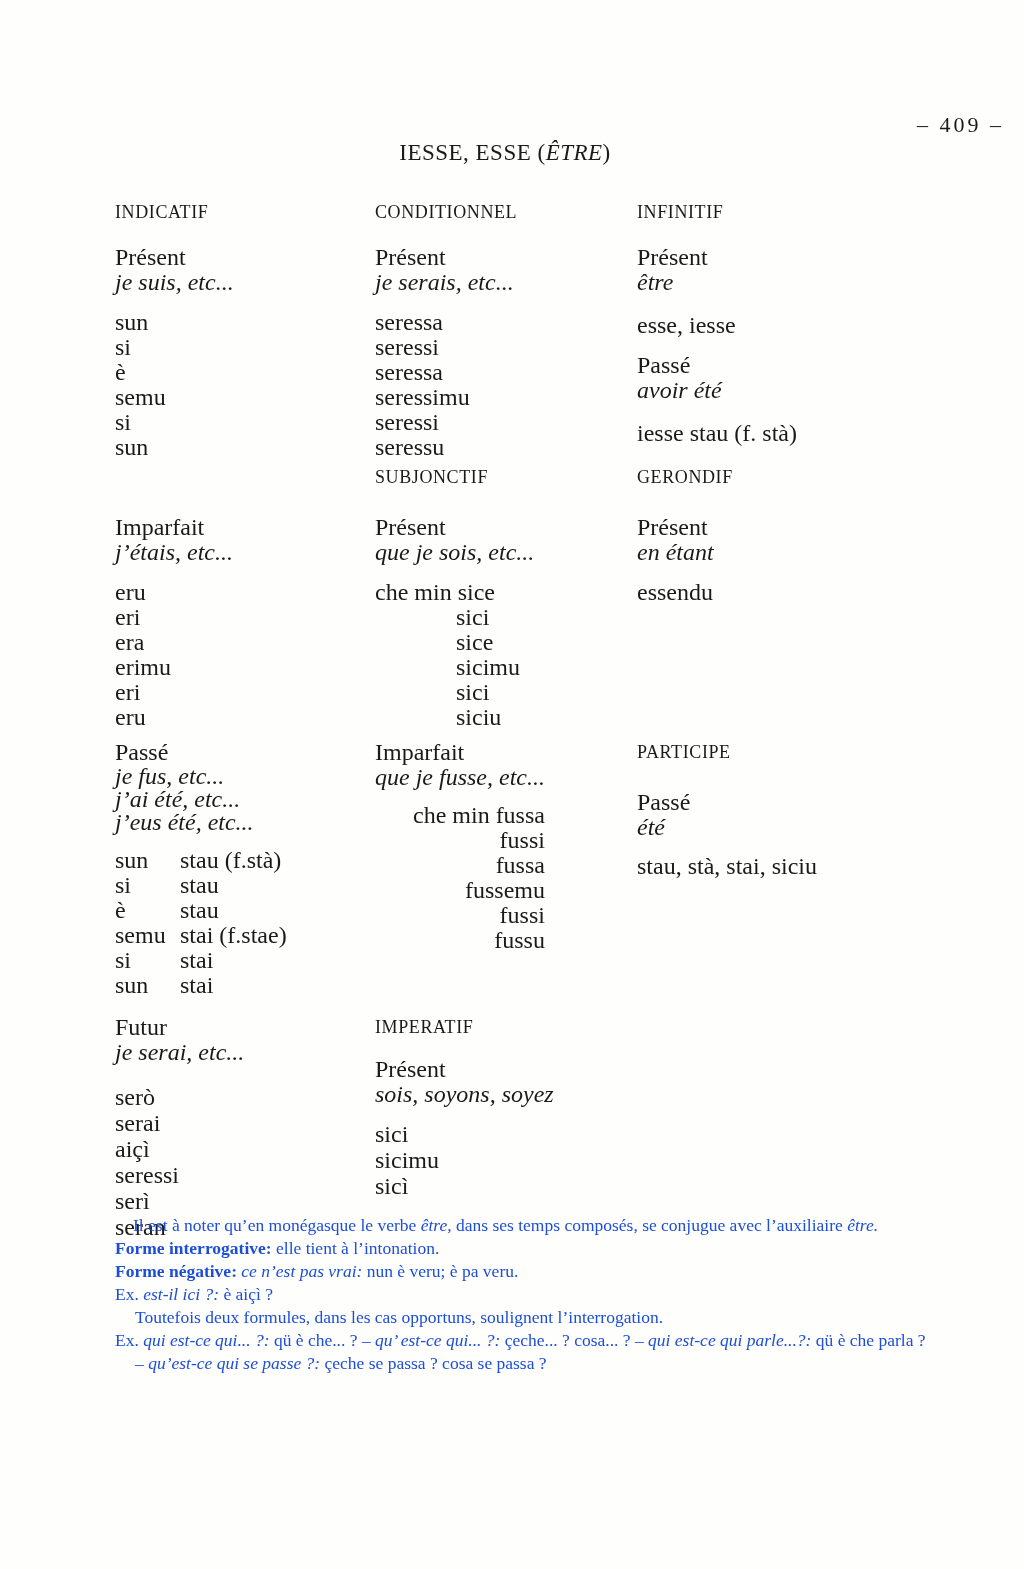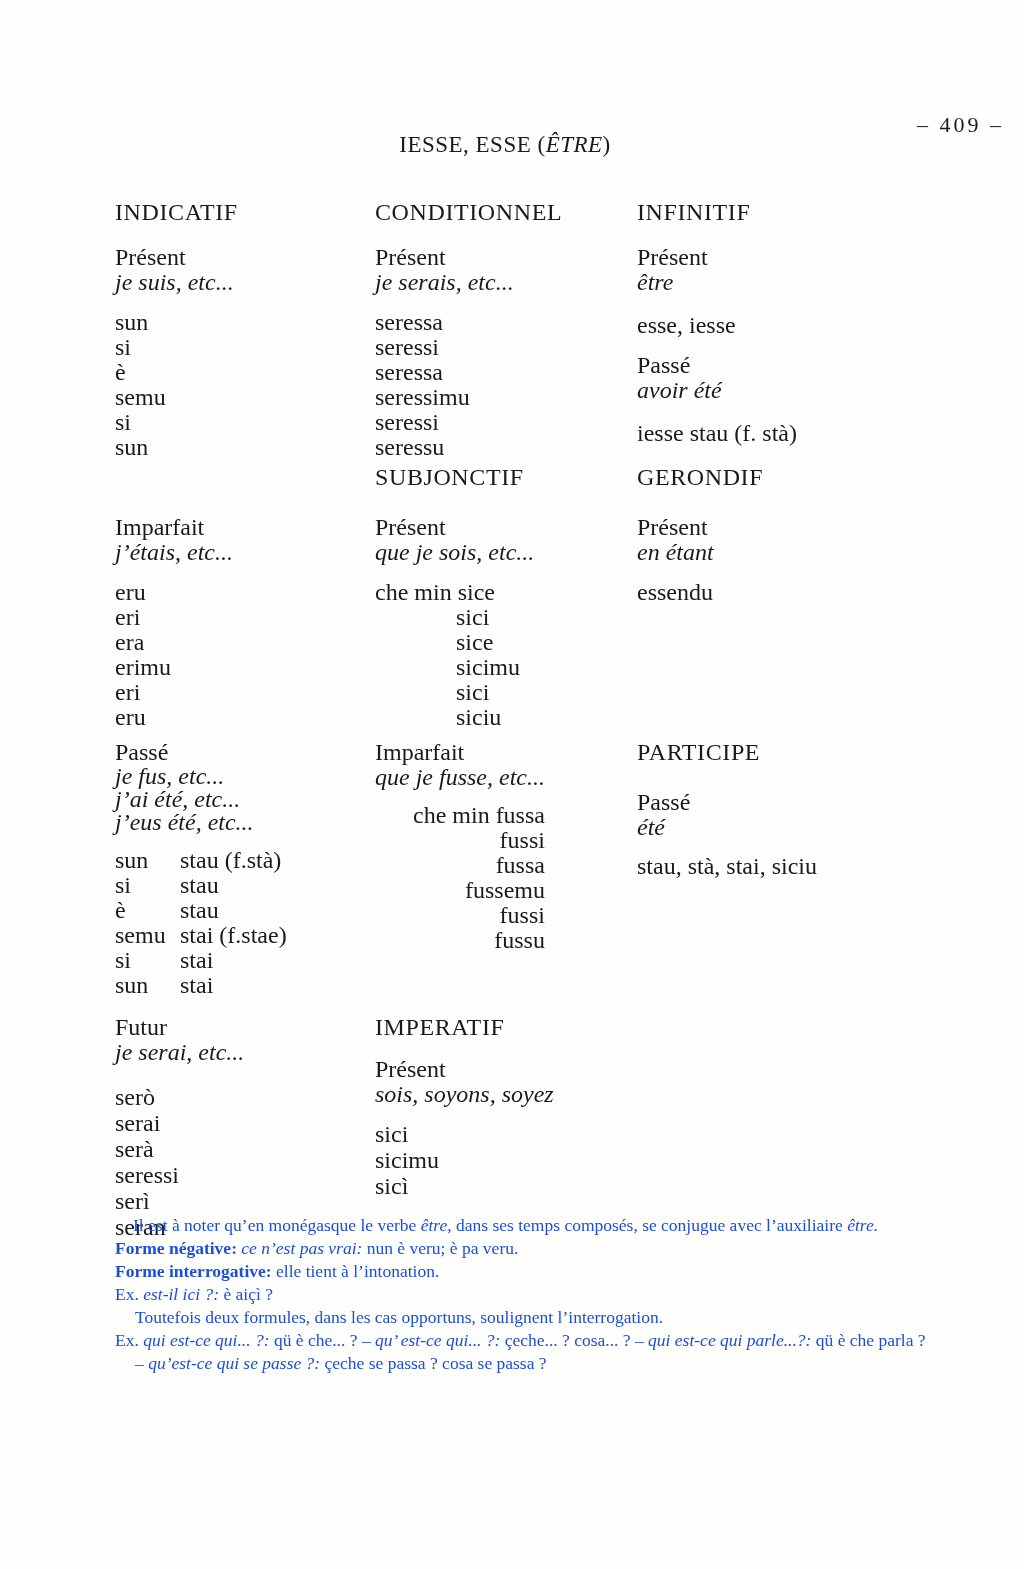--- a/index.html
+++ b/index.html
@@ -7,26 +7,26 @@
     position:relative; width:1024px; height:1569px;
     background:#fefefdff; color:#1a1a1a;
     font-family:"Liberation Serif", serif;
     overflow:hidden;
   }
   .pageno {
     position:absolute; top:112px; left:0; width:1004px;
     text-align:right; font-size:22px; letter-spacing:3px;
   }
   .title {
-    position:absolute; top:132px; left:0; width:1010px;
+    position:absolute; top:140px; left:0; width:1010px;
     text-align:center; font-size:23px; letter-spacing:0.5px;
   }
   .sec { position:absolute; font-size:24px; line-height:25px; white-space:nowrap; }
   .c1 { left:115px; } .c2 { left:375px; } .c3 { left:637px; }
-  .hdr { font-size:24px; letter-spacing:0.6px; }
+  .hdr { font-size:18px; letter-spacing:0.6px; }
   .it { font-style:italic; }
   .b  { font-weight:bold; }
   .forms { margin-top:15px; }
   .forms-tight { margin-top:13px;text-align:right; }
   .forms-inf { margin-top:18px; }
   .forms-fut { margin-top:19px; line-height:26px; }
   .forms-imp { margin-top:14px; line-height:26px; }
   .glosses { line-height:23px; }
   .forms2 { margin-top:14px; }
   .pp { display:inline-block; width:65px; }
@@ -92,21 +92,21 @@
       <div><span class="pp">sun</span><span>stai</span></div>
     </div>
   </div>
 
   <div class="sec c1" style="top:1015px">
     <div>Futur</div>
     <div class="it">je serai, etc...</div>
     <div class="forms-fut">
       <div>serò</div>
       <div>serai</div>
-      <div>serà</div>
+      <div>aiçì</div>
       <div>seressi</div>
       <div>serì</div>
       <div>seran</div>
     </div>
   </div>
 
   <div class="sec c2 hdr" style="top:200px">CONDITIONNEL</div>
 
   <div class="sec c2" style="top:245px">
     <div>Présent</div>
@@ -186,20 +186,20 @@
   <div class="sec c3 hdr" style="top:740px">PARTICIPE</div>
 
   <div class="sec c3" style="top:790px">
     <div>Passé</div>
     <div class="it">été</div>
     <div class="forms2">stau, stà, stai, siciu</div>
   </div>
 
   <div class="notes">
     <p class="p-indent"><span>Il est à noter qu’en monégasque le verbe </span><span class="it">être,</span><span> dans ses temps composés, se conjugue avec l’auxiliaire </span><span class="it">être.</span></p>
+    <p><span class="b">Forme interrogative: </span><span>elle tient à l’intonation.</span></p>
     <p><span class="b">Forme négative: </span><span class="it">ce n’est pas vrai: </span><span>nun è veru; è pa veru.</span></p>
-    <p><span class="b">Forme interrogative: </span><span>elle tient à l’intonation.</span></p>
     <p><span>Ex. </span><span class="it">est-il ici ?: </span><span>è aiçì ?</span></p>
     <p class="p-indent2">Toutefois deux formules, dans les cas opportuns, soulignent l’interrogation.</p>
     <p class="p-hang"><span>Ex. </span><span class="it">qui est-ce qui... ?: </span><span>qü è che... ? – </span><span class="it">qu’ est-ce qui... ?: </span><span>çeche... ? cosa... ? – </span><span class="it">qui est-ce qui parle...?: </span><span>qü è che parla ? – </span><span class="it">qu’est-ce qui se passe ?: </span><span>çeche se passa ? cosa se passa ?</span></p>
   </div>
 
 </div>
 
 </body></html>

